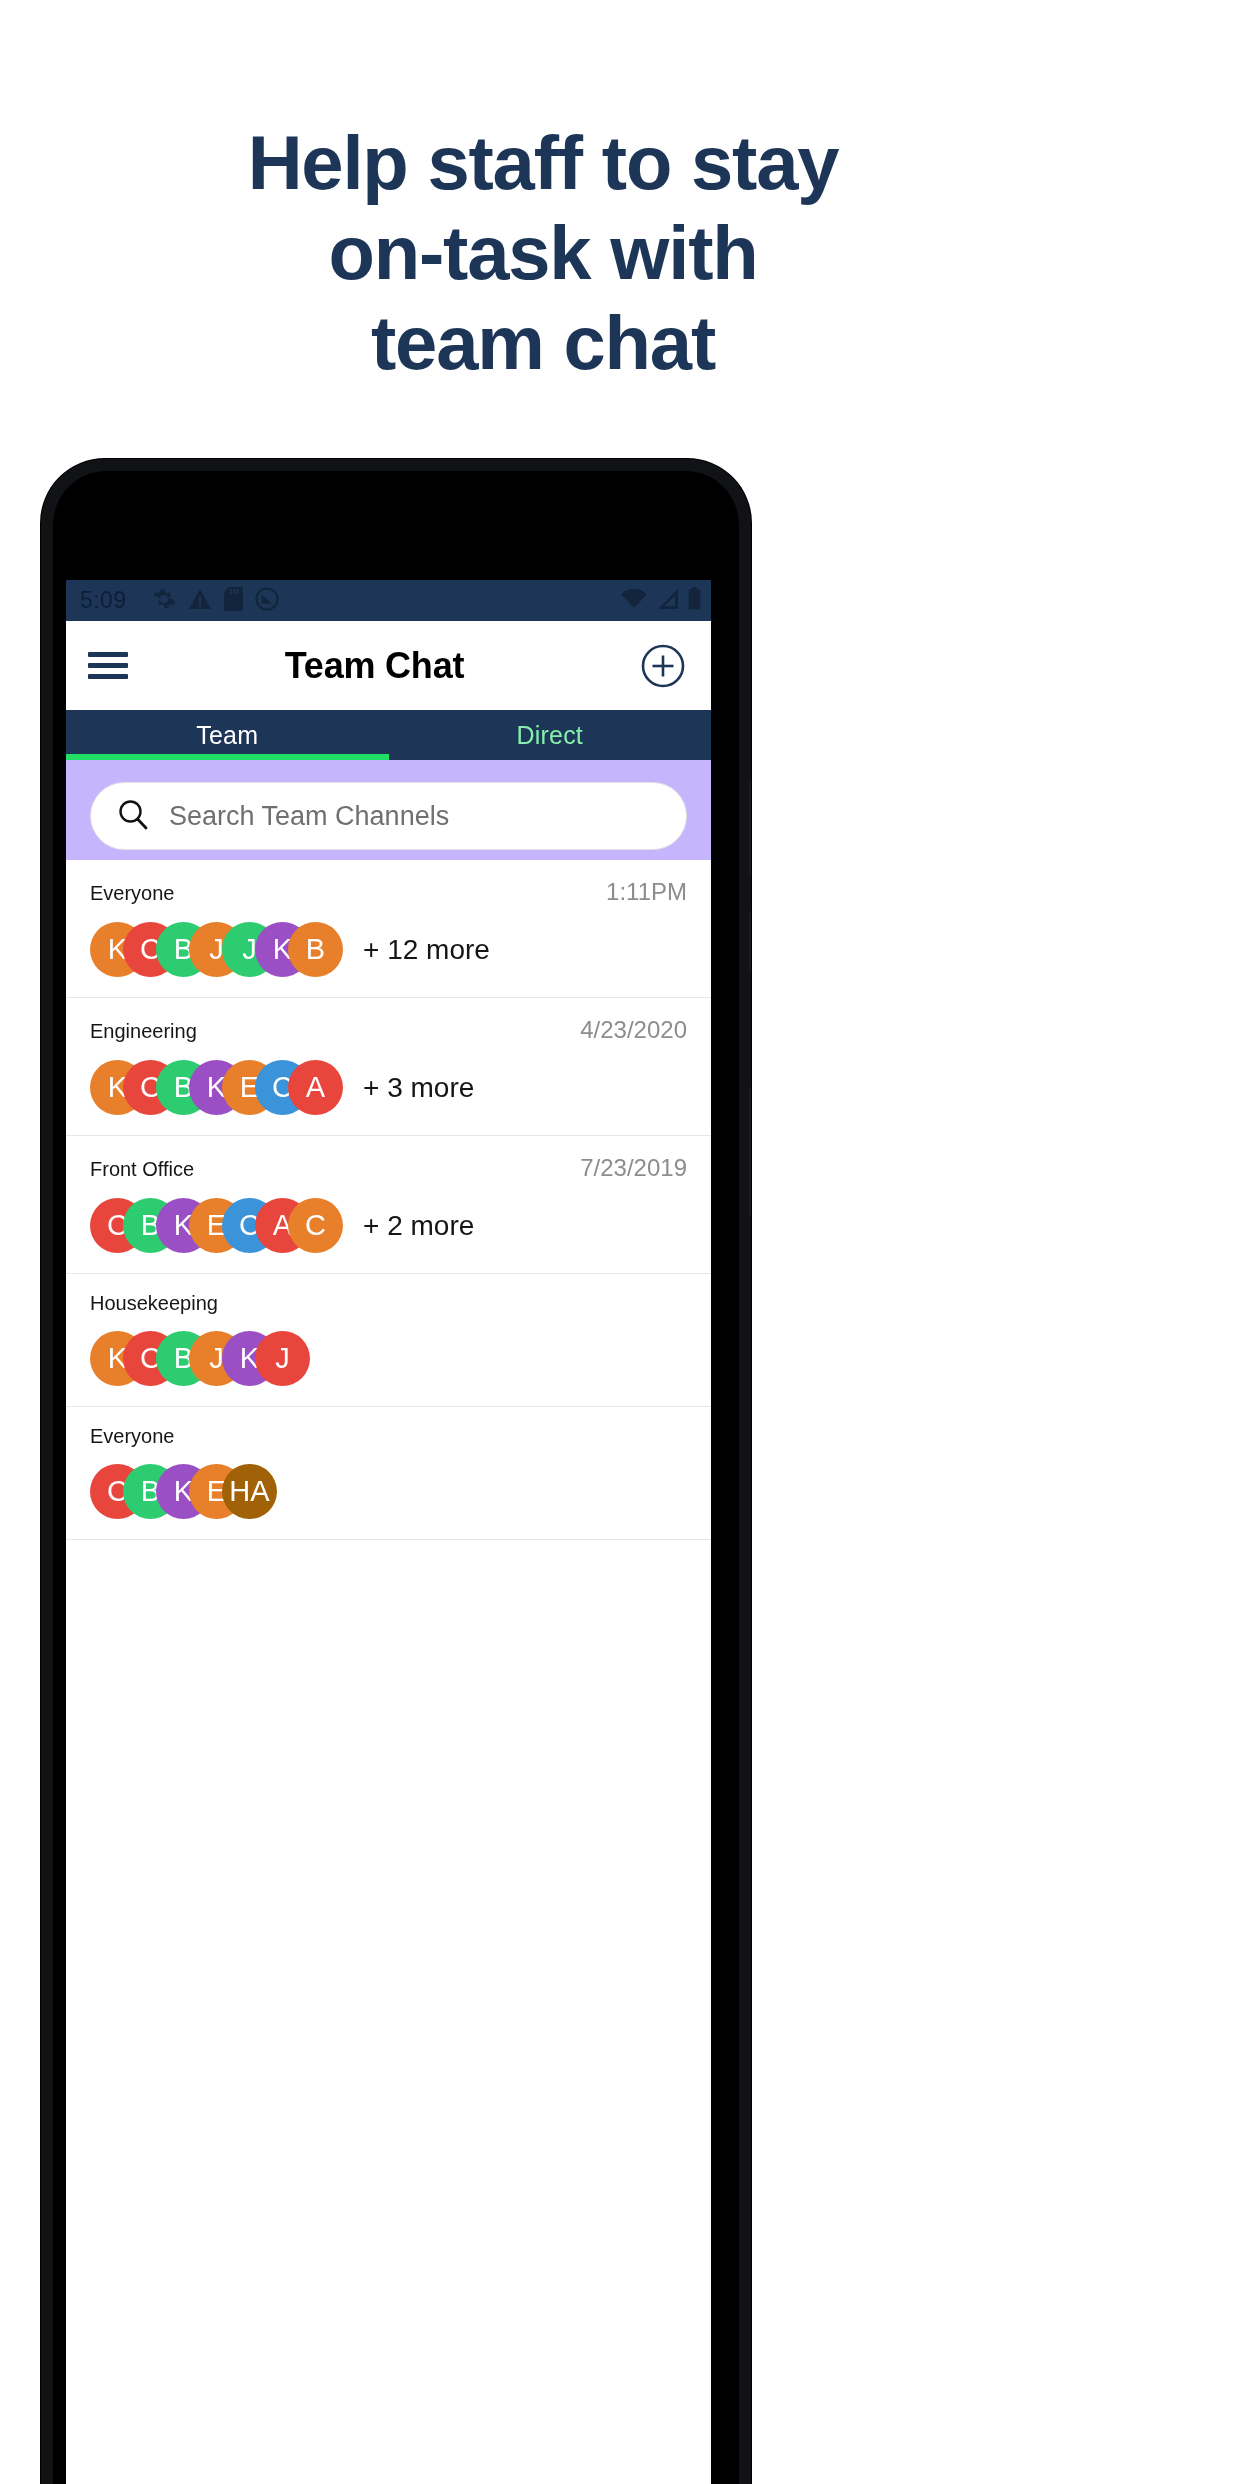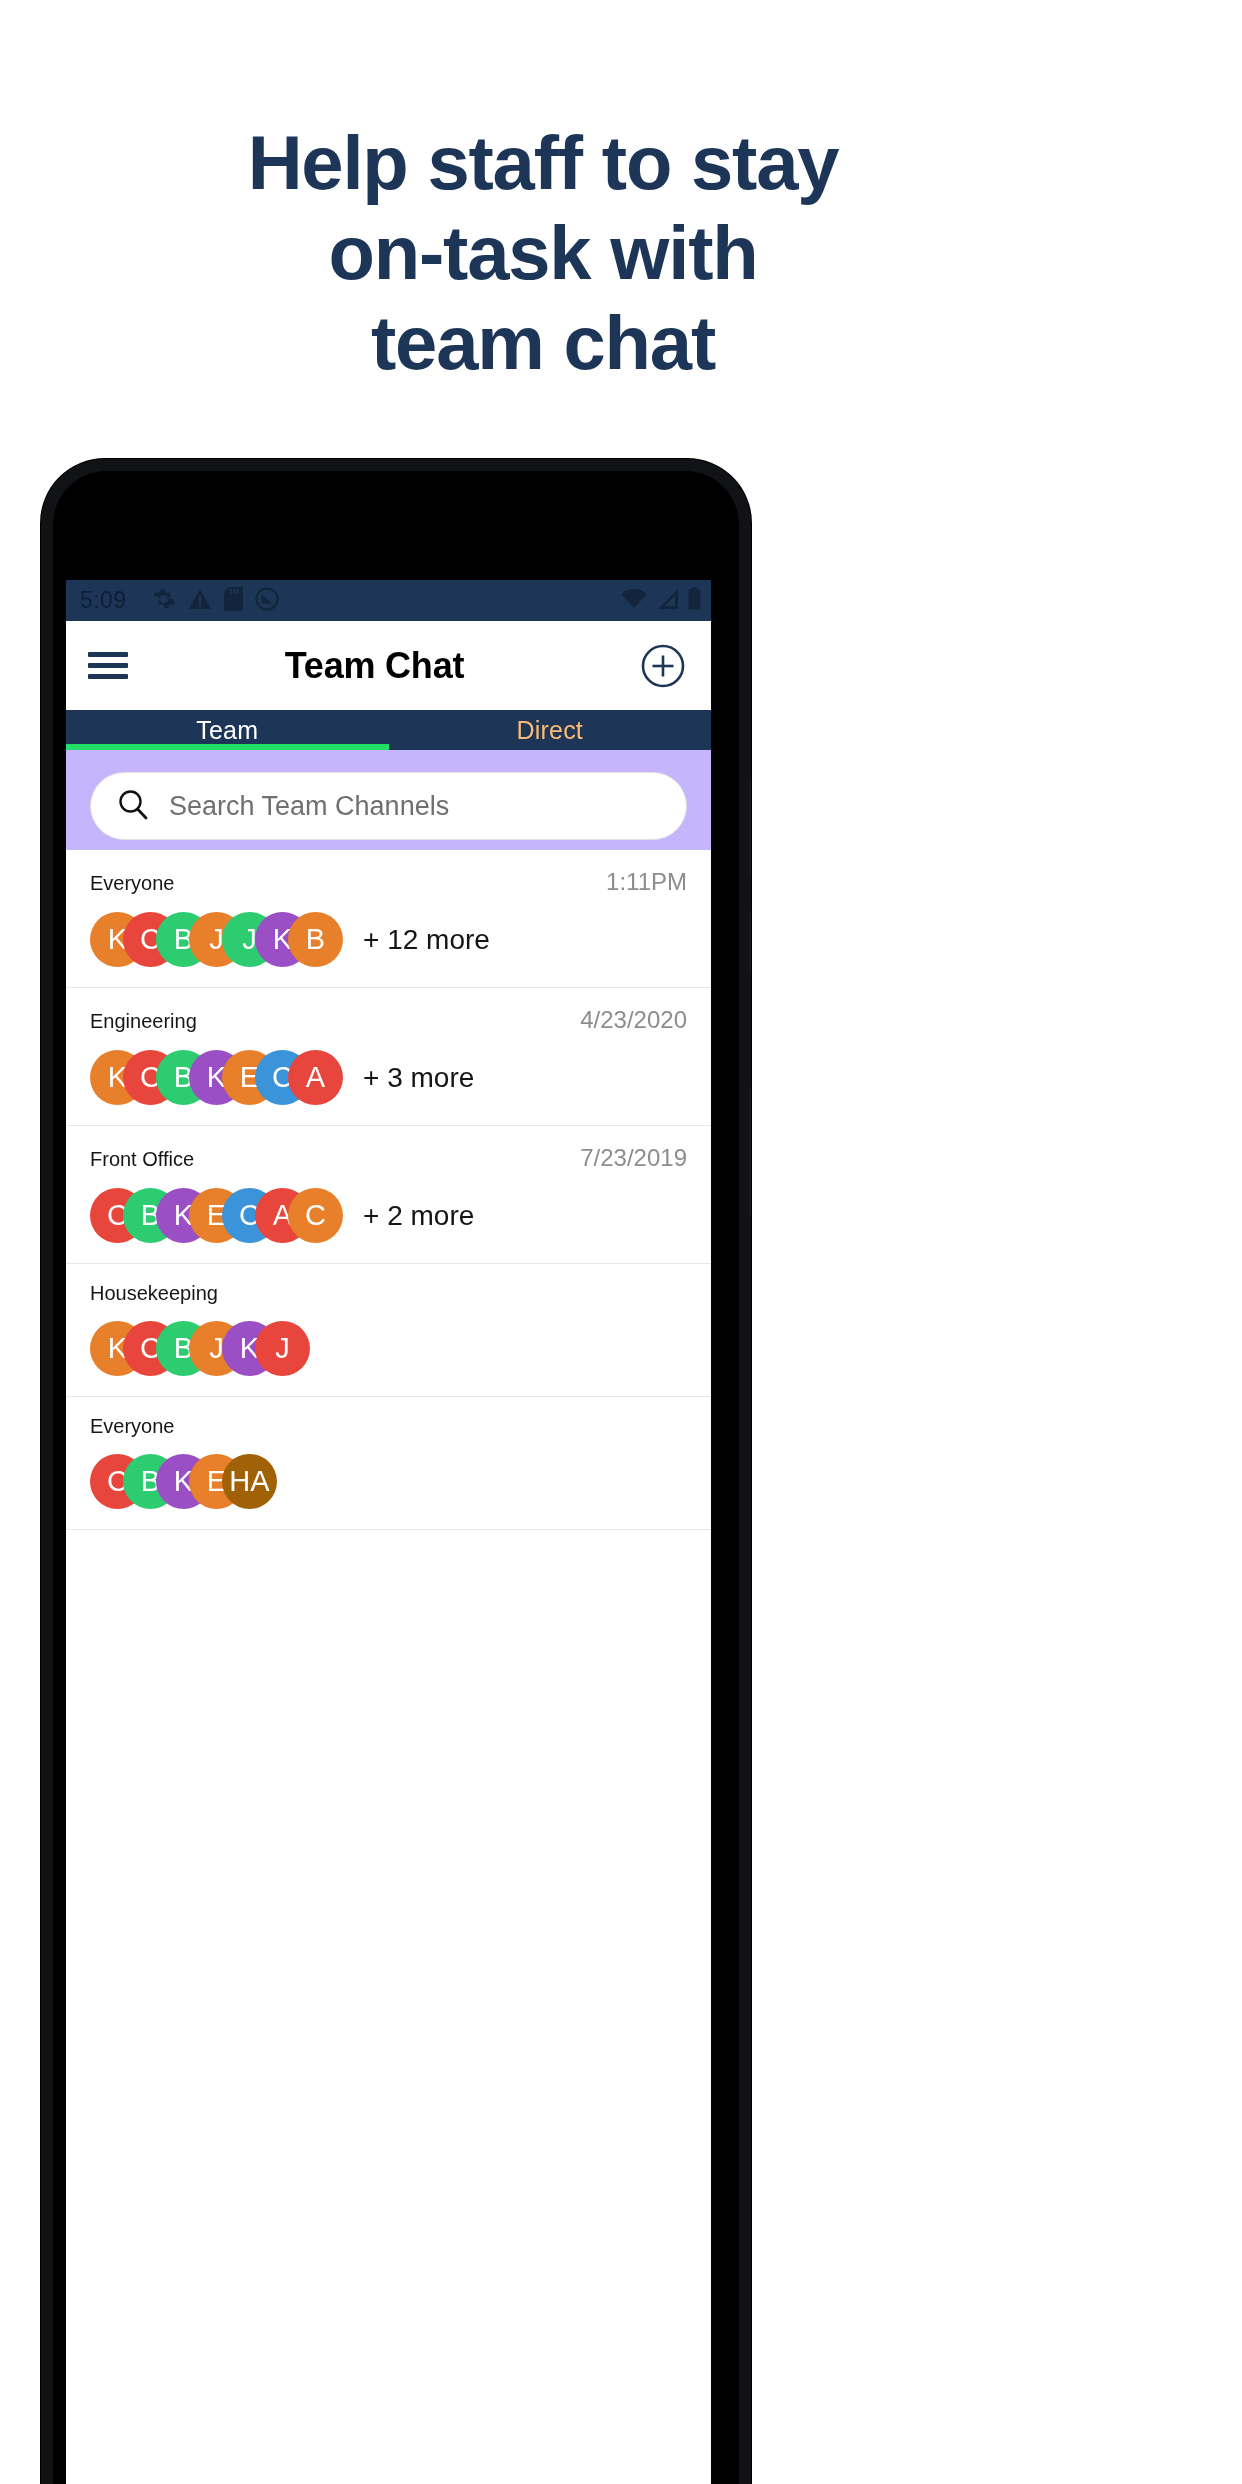--- a/index.html
+++ b/index.html
@@ -126,32 +126,32 @@
     font-size:36px;
     font-weight:bold;
     color:#000000;
     margin-left:-20px;
     letter-spacing:-0.2px;
   }
   .plus-btn { width:44px; height:44px; }
 
   
   .tabs {
-    height:40px;
+    height:50px;
     background:#1d3557;
     display:flex;
     position:relative;
   }
   .tab {
     flex:1;
     display:flex;
     align-items:center;
     justify-content:center;
     font-size:25px;
-    color:#fdba74;
+    color:#86efac;
     letter-spacing:0.2px;
   }
   .tab.active { color:#ffffff; }
   .tab-underline {
     position:absolute;
     bottom:0; left:0;
     width:50%;
     height:6px;
     background:#21e065;
   }

